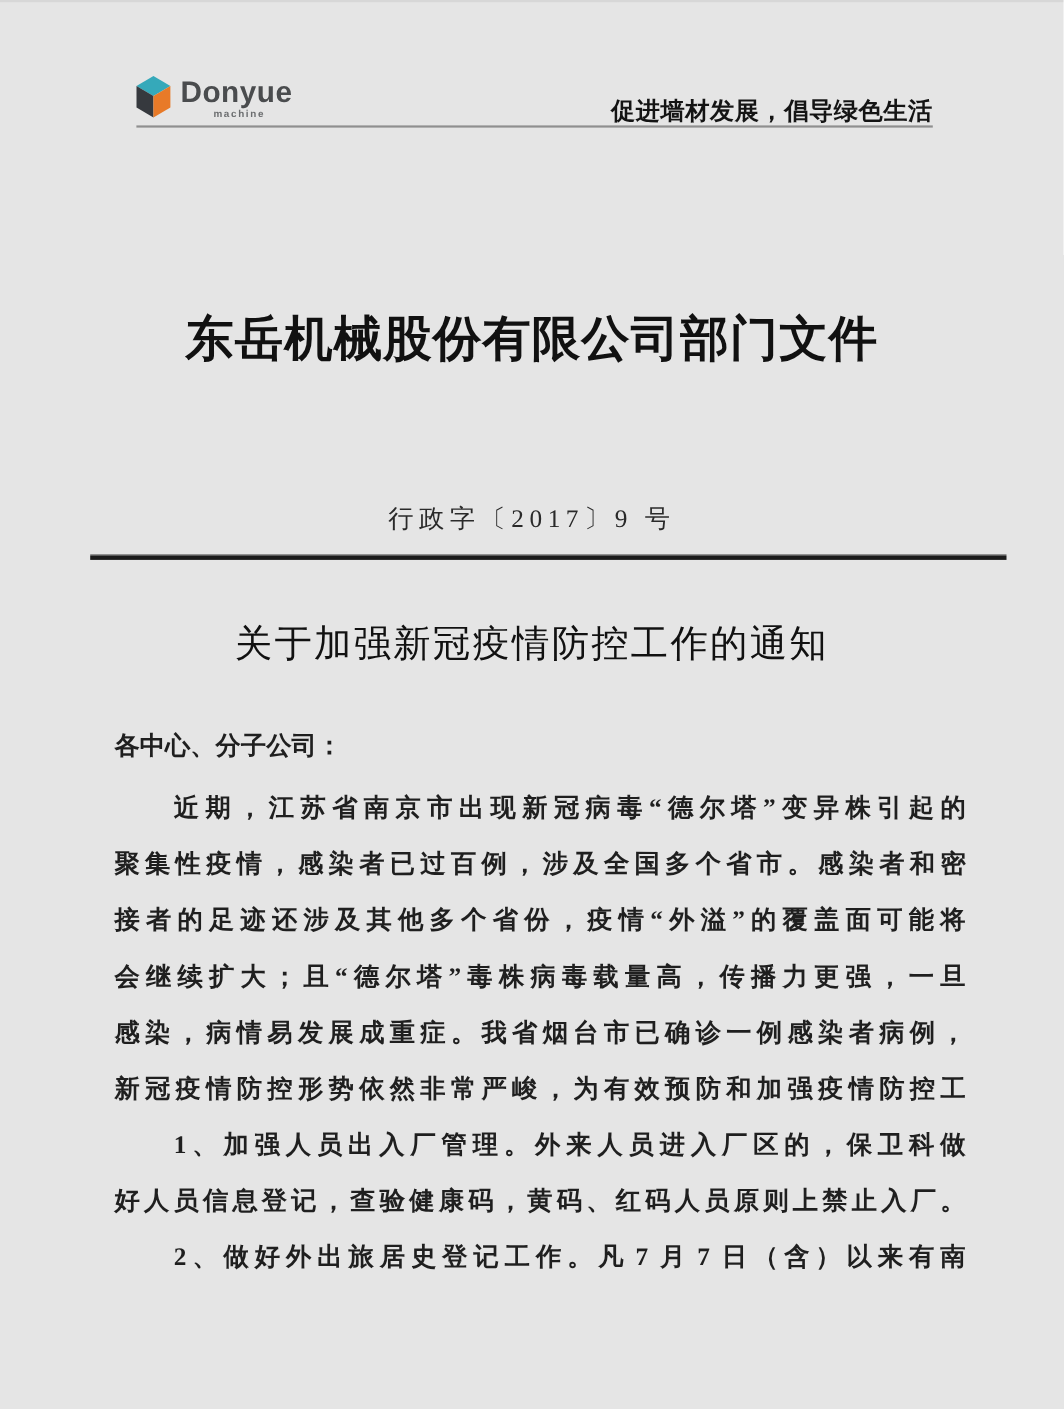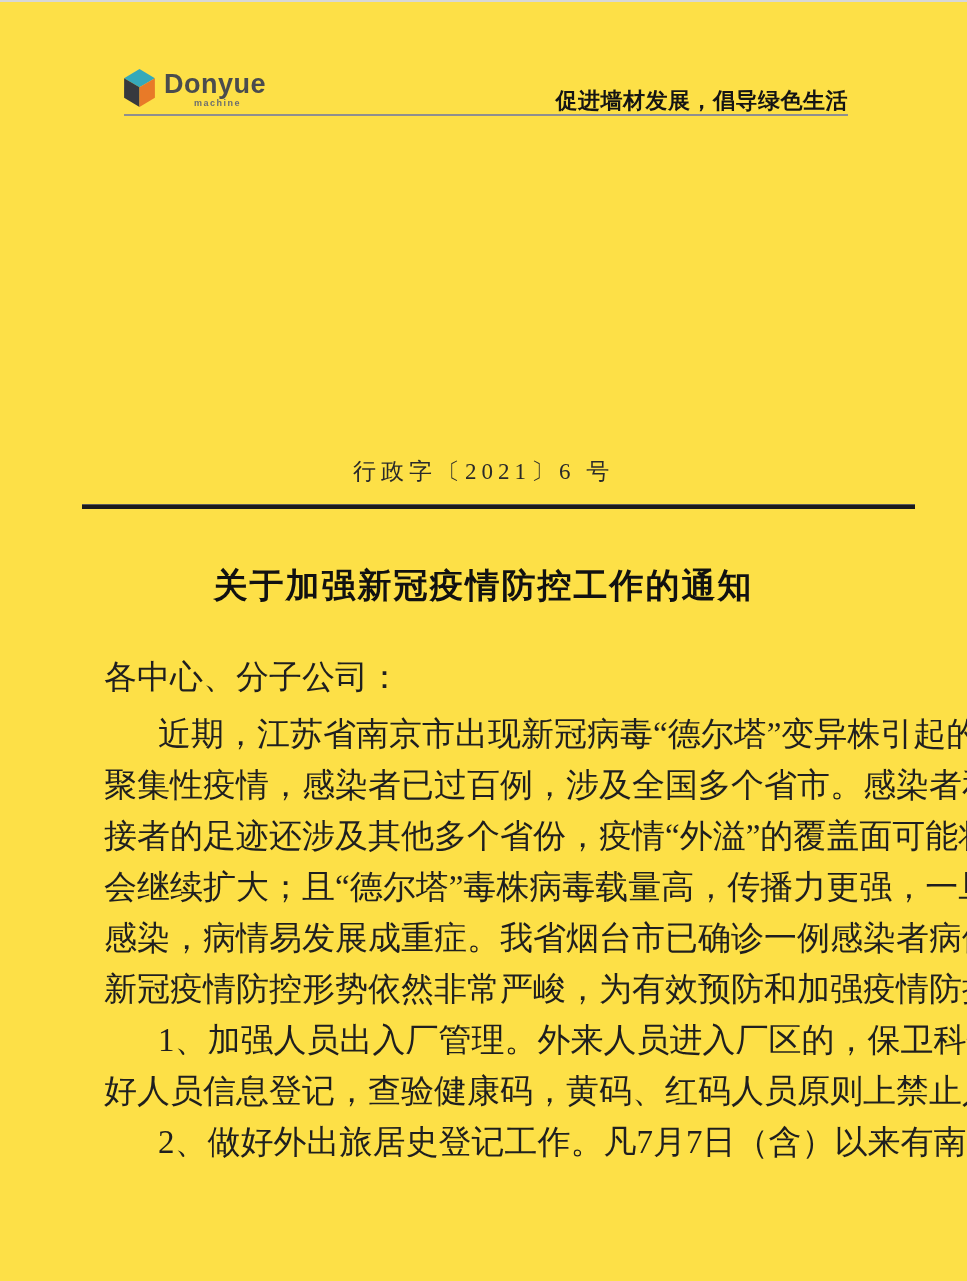--- a/index.html
+++ b/index.html
@@ -3,21 +3,21 @@
 <meta charset="utf-8">
 <style>
   * { margin:0; padding:0; box-sizing:border-box; }
   html,body { background:#ffffff; }
   body { font-family:"Liberation Serif","DejaVu Serif",serif; }
 
   .page {
     position:relative;
     width:967px; height:1281px;
     margin:0 auto;
-    background:#fde047;
+    background:#e5e5e5;
     overflow:hidden;
   }
   .page-top-edge {
     position:absolute; left:0; top:0; width:100%; height:2px;
     background:#d7d7d7;
   }
 
   
   .logo {
     position:absolute; left:122px; top:68px;
@@ -55,32 +55,33 @@
     font-size:23px; color:#2a2a2a; letter-spacing:5px;
     line-height:34px;
   }
   .separator-rule {
     position:absolute; left:82px; top:504px; width:833px; height:5px;
     background:linear-gradient(#5a5a5a 0 28%, #1b1b1b 28% 100%);
   }
   .notice-title {
     position:absolute; left:0; top:562px; width:100%;
     text-align:center;
-    font-size:34px; font-weight:bold; color:#111; letter-spacing:2px;
+    font-size:34px; font-weight:normal; color:#111; letter-spacing:2px;
     line-height:48px;
   }
 
   
   .body-lines {
     position:absolute; left:104px; top:652px; width:774px;
     color:#1f1f1f;
   }
   .bline {
-    height:51px; line-height:51px; font-size:33px;
+    height:51px; line-height:51px; font-size:23px;
     white-space:nowrap;
+    font-weight:bold;
   }
   .bline.just {
     display:flex; justify-content:space-between; align-items:center;
   }
   .bline.indent { padding-left:54px; }
   .bline.gap { margin-bottom:6px; }
 </style>
 </head>
 <body>
 
@@ -96,22 +97,23 @@
     <div class="brand-block">
       <span class="brand-text">Donyue</span>
       <span class="brand-subtext">machine</span>
     </div>
   </div>
 
   <div class="header-slogan">促进墙材发展，倡导绿色生活</div>
 
   <div class="header-divider"></div>
 
-
-  <div class="doc-number">行政字〔2021〕6 号</div>
+  <div class="org-title">东岳机械股份有限公司部门文件</div>
+
+  <div class="doc-number">行政字〔2017〕9 号</div>
 
   <div class="separator-rule"></div>
 
   <div class="notice-title">关于加强新冠疫情防控工作的通知</div>
 
   <div class="body-lines">
       <div class="bline gap">各中心、分子公司：</div>
       <div class="bline indent just">
         <span>近</span>
         <span>期</span>

